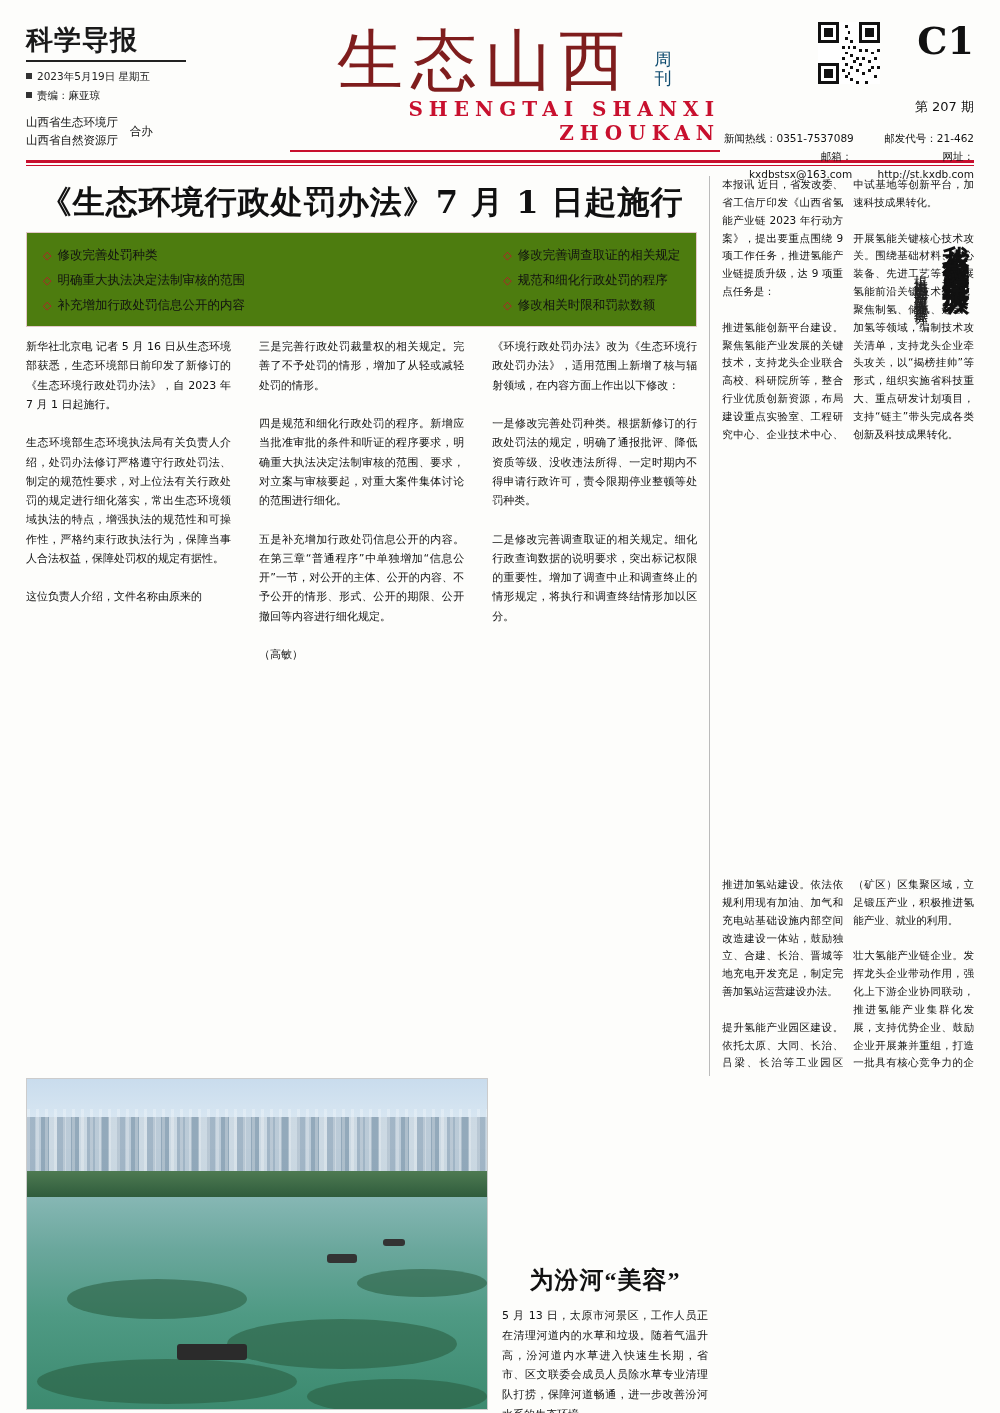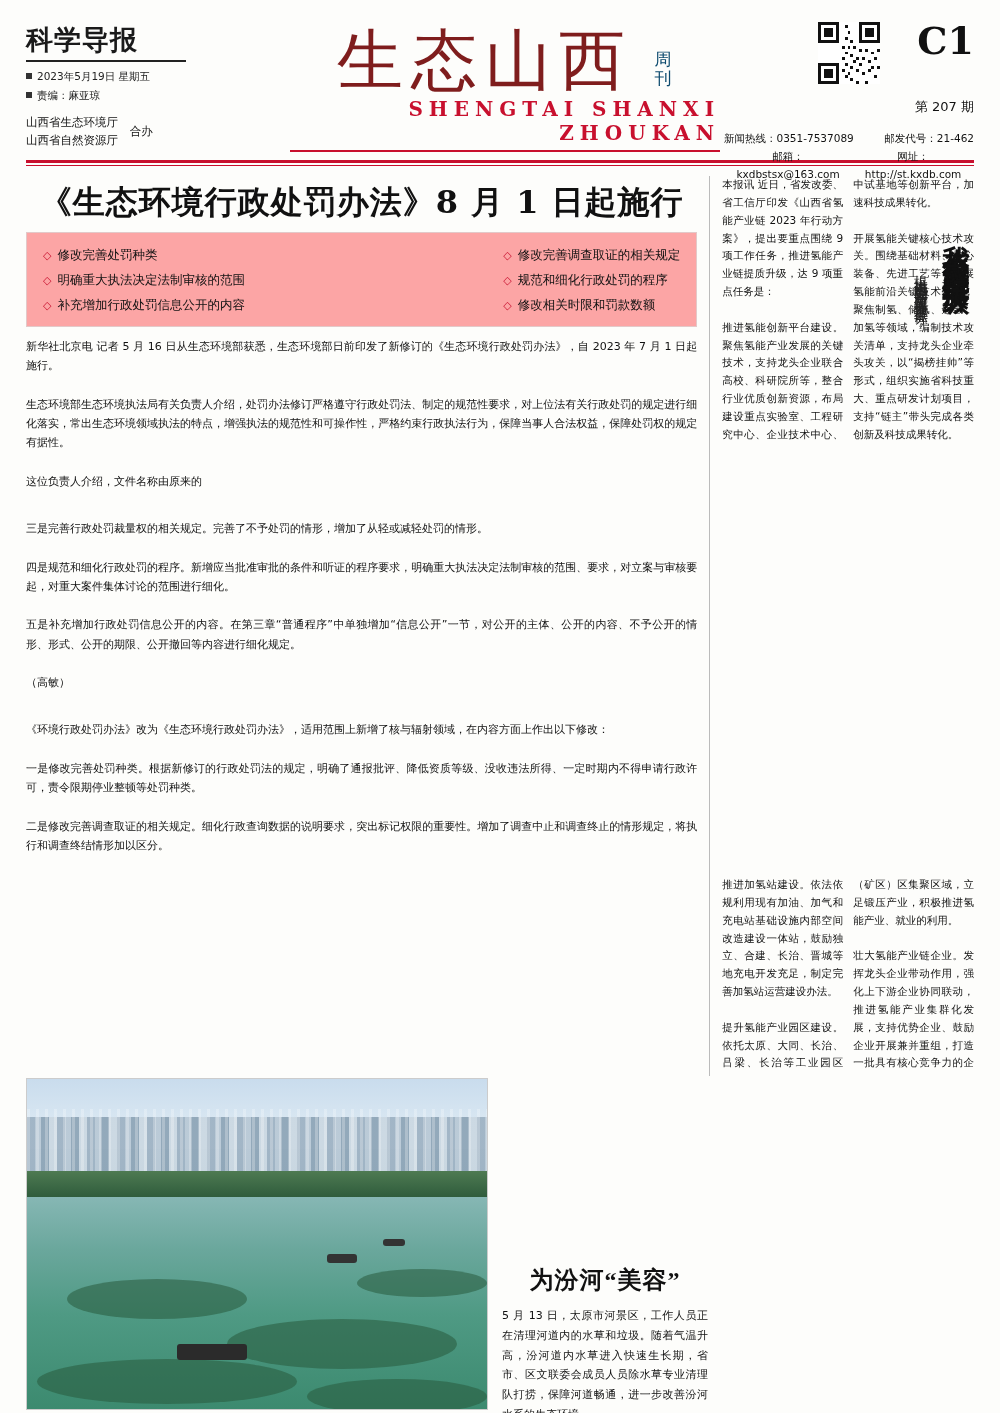--- a/index.html
+++ b/index.html
@@ -38,46 +38,46 @@
   }
   .mh-pinyin{
     font-family:"DejaVu Serif","Liberation Serif",serif;
     font-size:20px;color:#c8102e;letter-spacing:6px;margin-top:2px;font-weight:bold;text-align:right;
   }
   .mh-underline{border-top:2px solid #c8102e;margin-top:5px;}
 
   .mh-right{position:absolute;right:26px;top:22px;width:250px;text-align:right;}
   .mh-page-no{font-family:"DejaVu Serif","Liberation Serif",serif;font-size:38px;font-weight:bold;line-height:1;}
   .mh-issue{font-size:13px;margin-top:38px;}
-  .mh-contact{font-size:10.5px;line-height:1.7;margin-top:14px;text-align:center;}
+  .mh-contact{font-size:10.5px;line-height:1.7;margin-top:14px;text-align:right;}
   .mh-contact .row{display:flex;justify-content:space-between;}
   .qr{position:absolute;right:120px;top:22px;width:62px;height:62px;}
 
   
   .hr-thick{border-top:3px solid #c8102e;margin:0 26px;}
   .hr-thin{border-top:1px solid #c8102e;margin:2px 26px 0 26px;}
 
   
   .top{display:flex;padding:10px 26px 0 26px;box-sizing:border-box;}
   .top-left{width:680px;}
   .top-right{width:268px;margin-left:12px;border-left:1px solid #bbb;padding-left:12px;box-sizing:border-box;}
 
   .headline1{
     font-family:"DejaVu Serif","Liberation Serif",serif;
     font-size:32px;font-weight:bold;letter-spacing:1px;text-align:center;line-height:1.25;
     margin:6px 0 10px 0;
   }
   .bullets{
-    border:1px solid #e3c9c9;background:#fca5a5;
+    border:1px solid #e3c9c9;background:#4d7c0f;
     padding:9px 16px;display:flex;justify-content:space-between;margin-bottom:10px;
   }
   .bul-col{font-size:12.5px;line-height:2.0;}
   .bul-col div::before{content:"◇";color:#c8102e;margin-right:6px;font-size:11px;}
 
-  .cols3{display:flex;gap:28px;font-size:11px;line-height:1.75;text-align:justify;flex-direction:column;}
+  .cols3{display:flex;gap:28px;font-size:11px;line-height:1.75;text-align:justify;}
   .cols3 > div{flex:1;}
 
   
   .vtitle-wrap{display:flex;flex-direction:row-reverse;justify-content:flex-start;height:470px;margin-top:4px;}
   .vtitle{
     writing-mode:vertical-rl;text-orientation:upright;
     font-family:"DejaVu Serif","Liberation Serif",serif;
     font-size:27px;font-weight:bold;letter-spacing:3px;line-height:1.35;
     height:100%;
   }
@@ -215,21 +215,21 @@
         </div>
       </div>
     </div>
   </div>
 
   <div class="hr-thick"></div>
   <div class="hr-thin"></div>
 
   <div class="top">
     <div class="top-left">
-      <div class="headline1">《生态环境行政处罚办法》8 月 1 日起施行</div>
+      <div class="headline1">《生态环境行政处罚办法》7 月 1 日起施行</div>
 
       <div class="bullets">
         <div class="bul-col">
           <div>修改完善处罚种类</div>
           <div>明确重大执法决定法制审核的范围</div>
           <div>补充增加行政处罚信息公开的内容</div>
         </div>
         <div class="bul-col">
           <div>修改完善调查取证的相关规定</div>
           <div>规范和细化行政处罚的程序</div>

